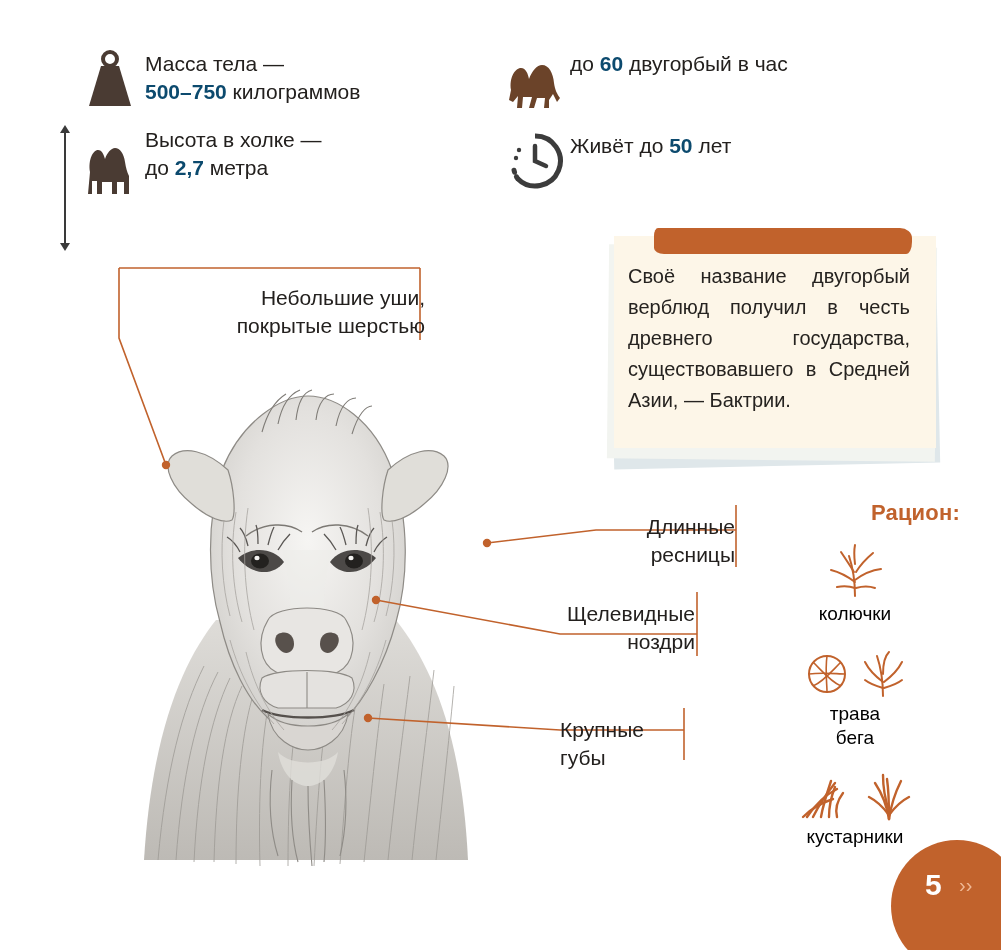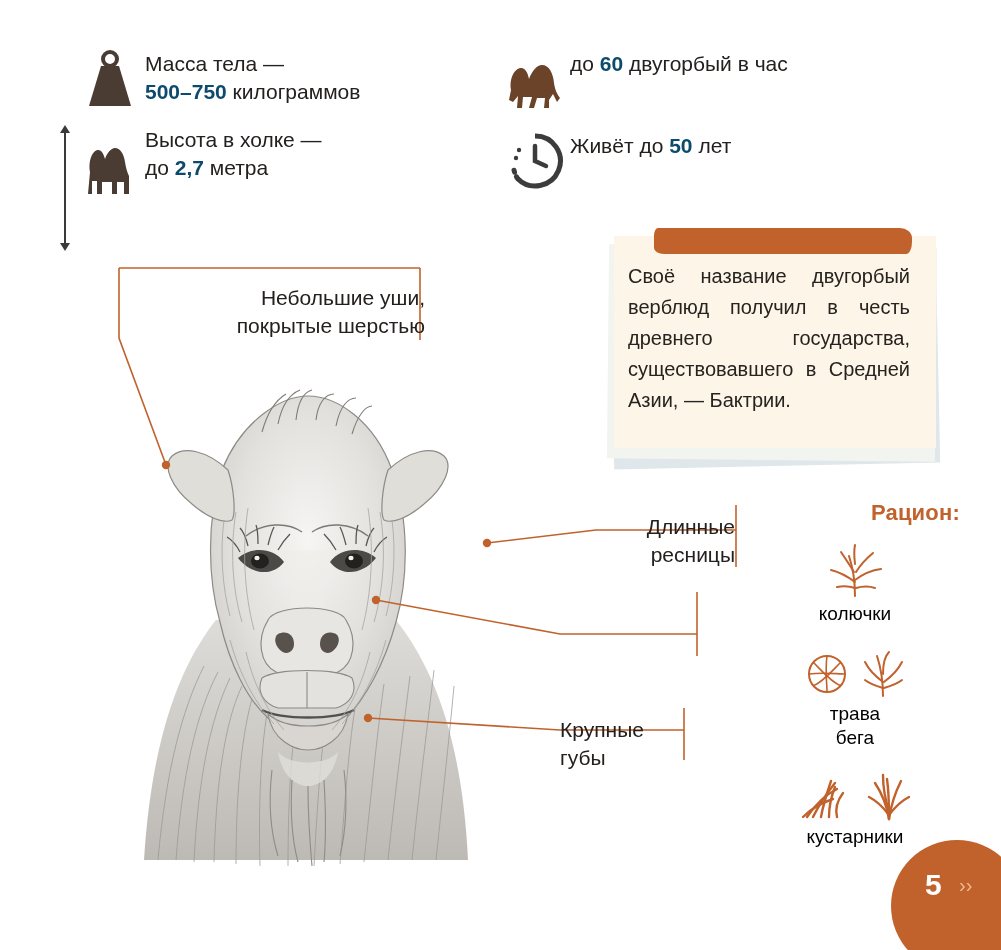--- a/index.html
+++ b/index.html
@@ -322,20 +322,24 @@
   </svg>
 
   <div class="callout-label" id="lbl-ears">
     <div>Небольшие уши,</div>
     <div>покрытые шерстью</div>
   </div>
   <div class="callout-label" id="lbl-lashes">
     <div>Длинные</div>
     <div>ресницы</div>
   </div>
+  <div class="callout-label" id="lbl-nostr">
+    <div>Щелевидные</div>
+    <div>ноздри</div>
+  </div>
   <div class="callout-label" id="lbl-lips">
     <div>Крупные</div>
     <div>губы</div>
   </div>
 
   <div class="ration">
     <div class="ration-title">Рацион:</div>
 
     <div class="ration-item">
       <div class="ration-icons">

